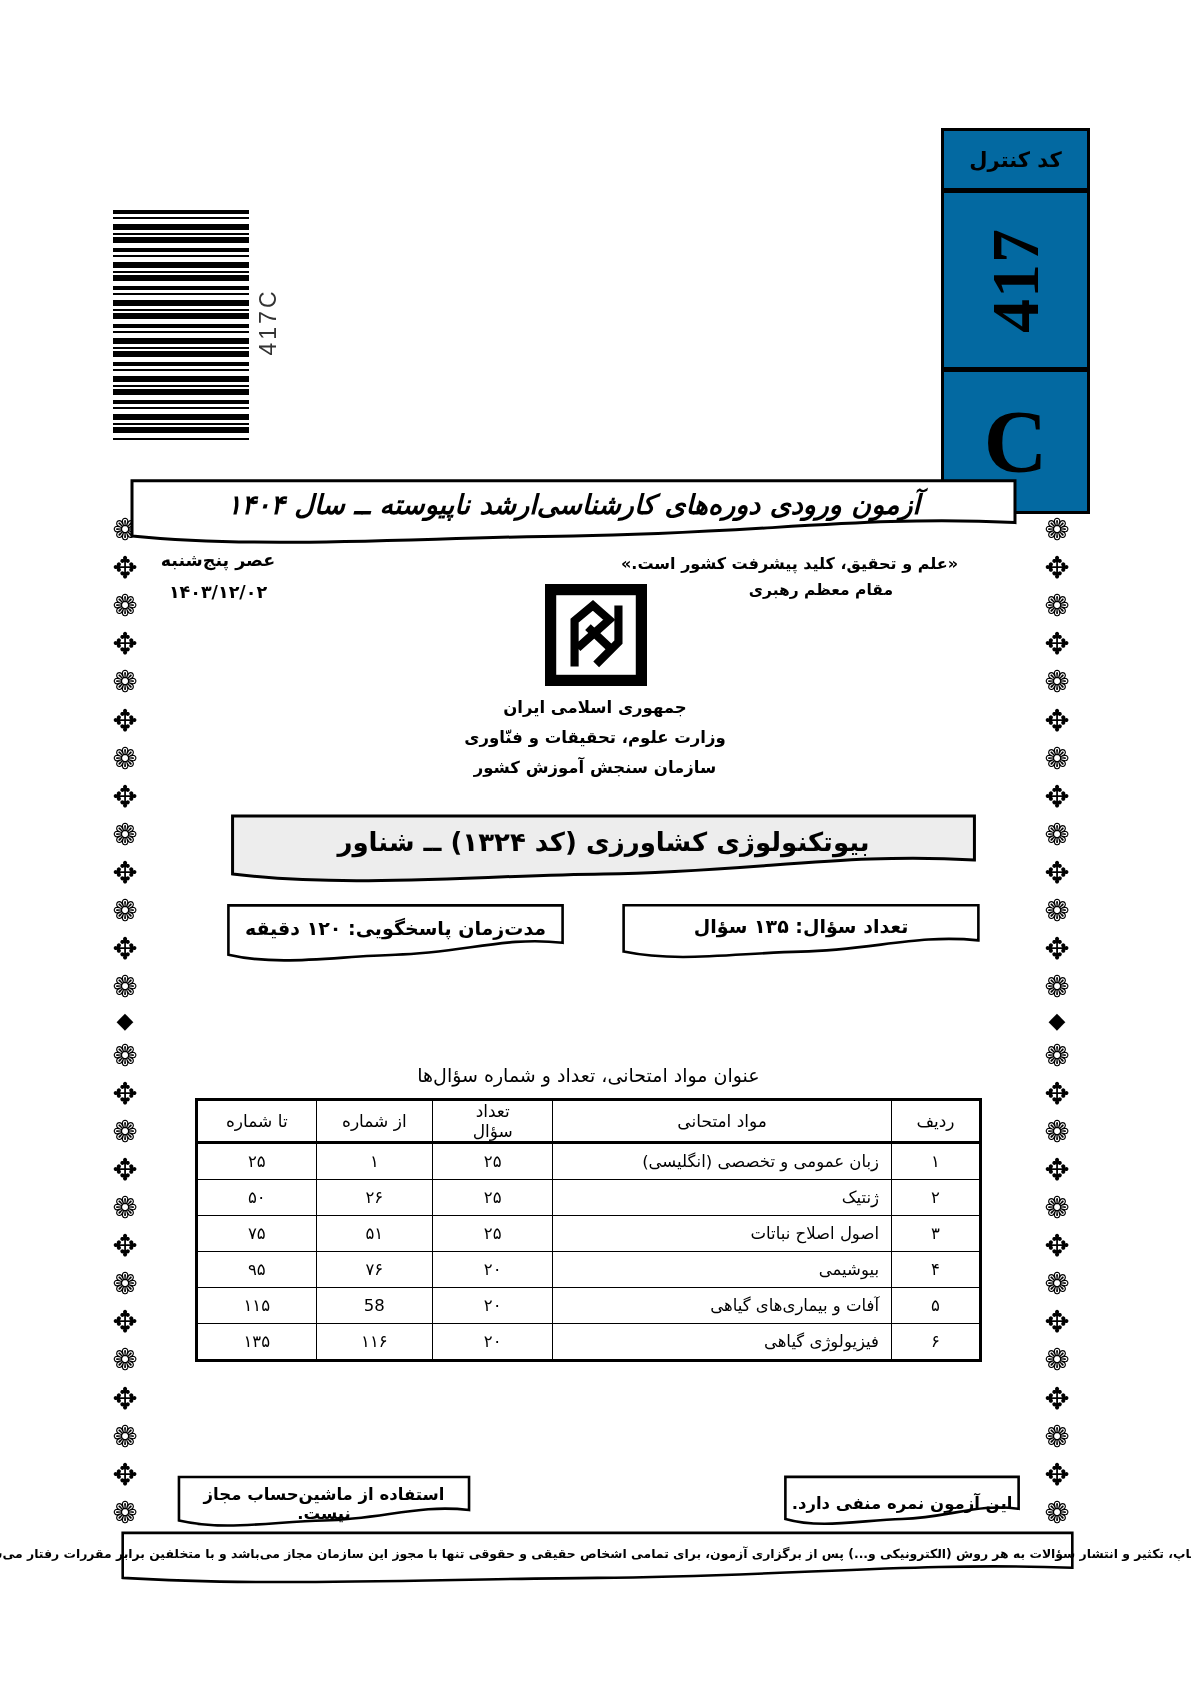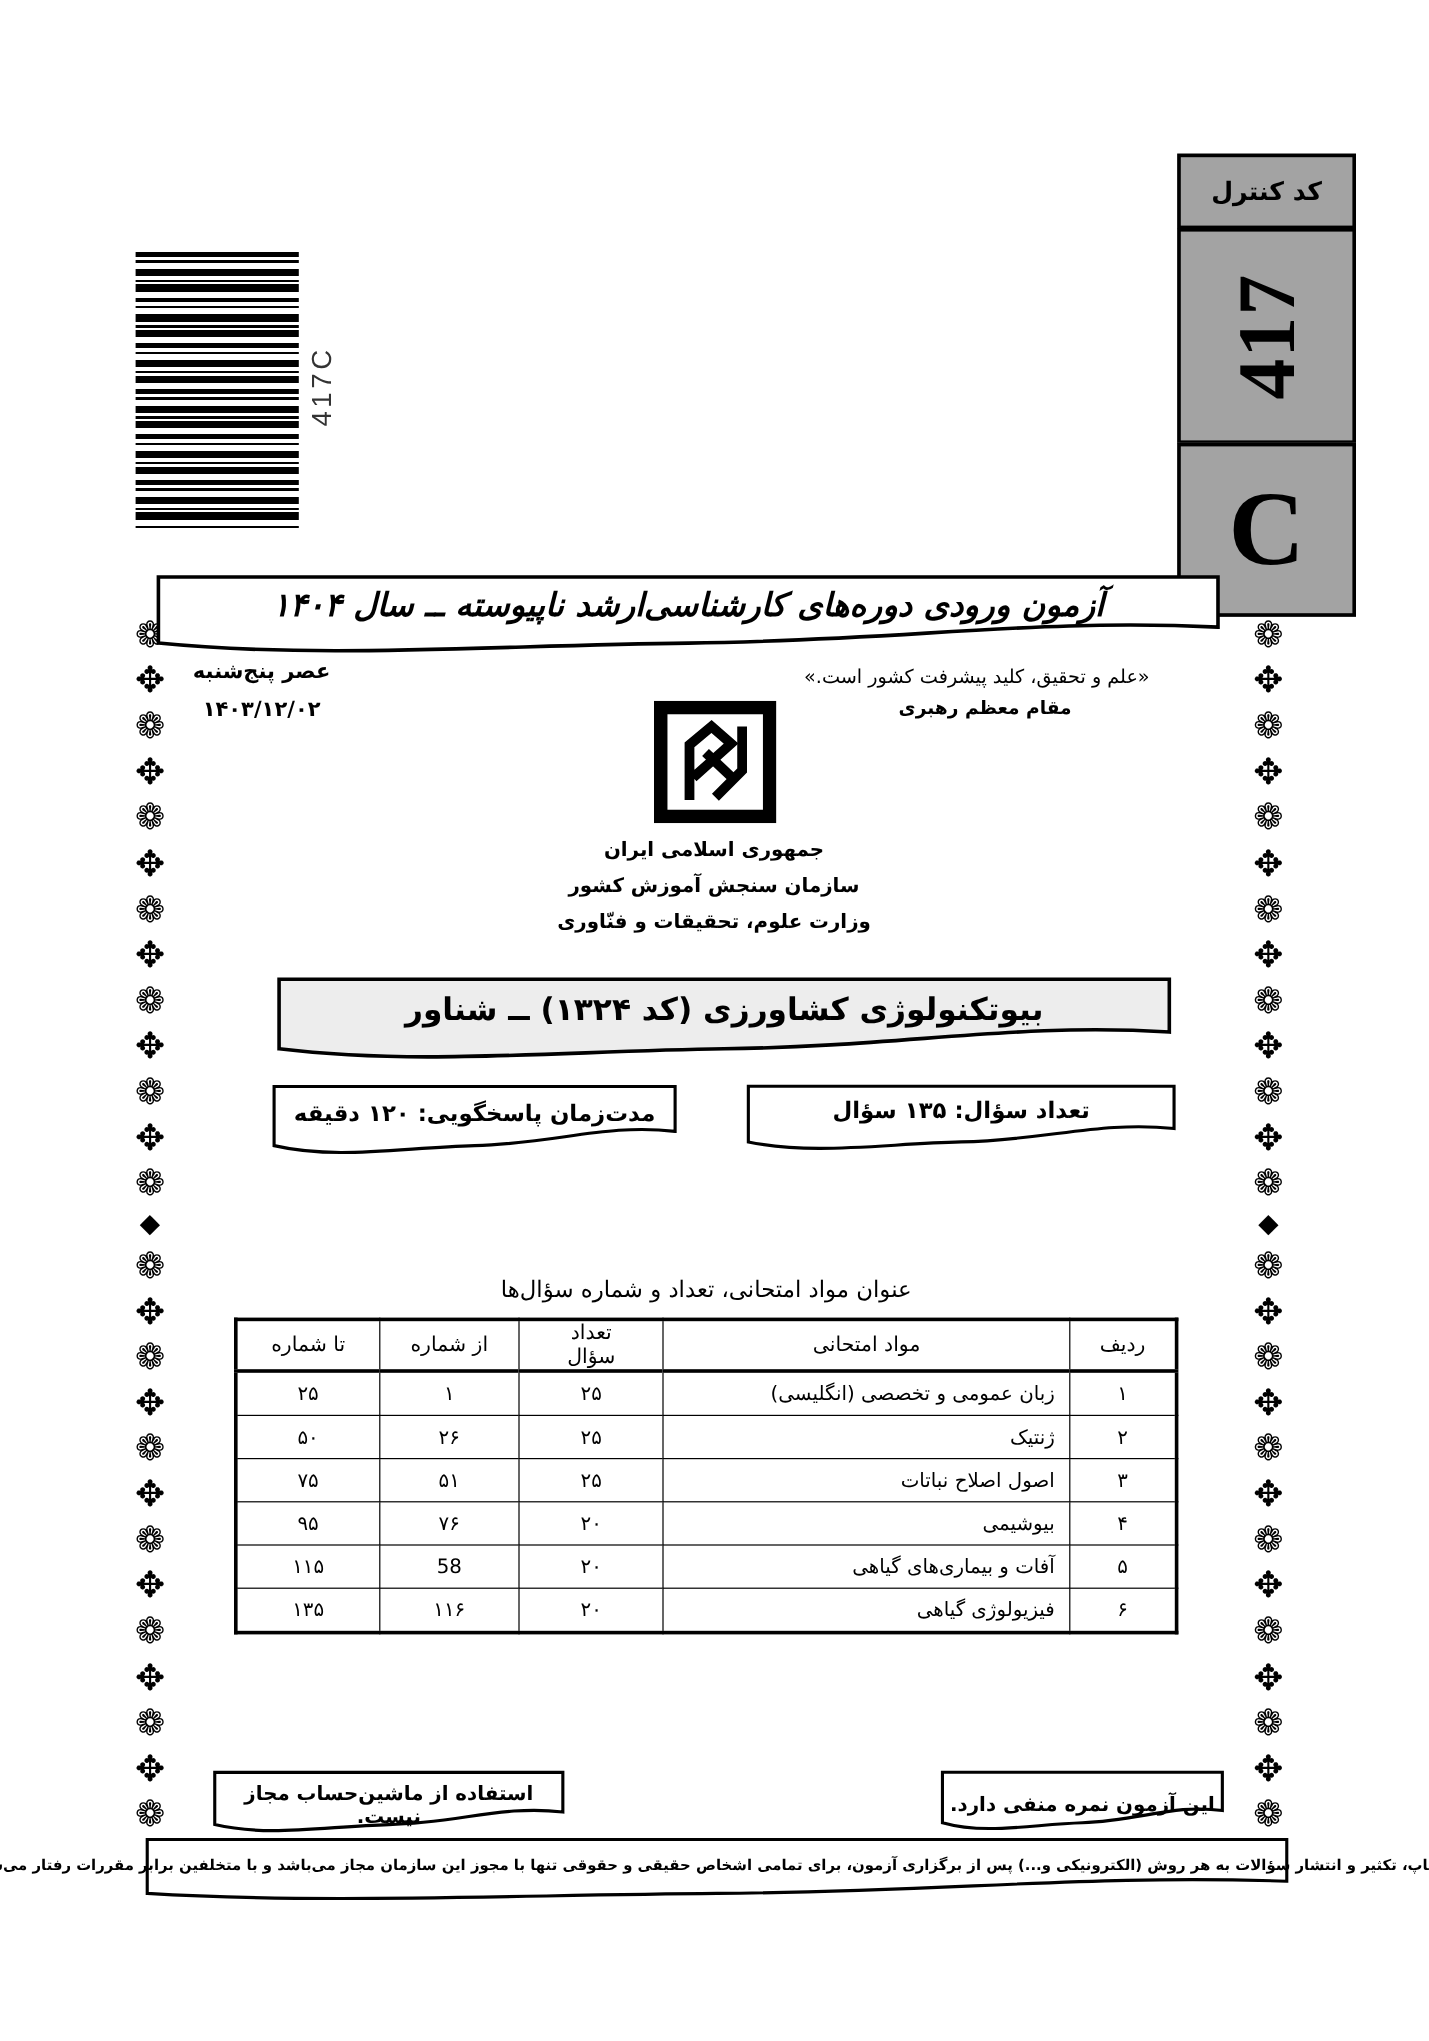--- a/index.html
+++ b/index.html
@@ -10,21 +10,21 @@
   
   .barcode{left:113px;top:210px;width:136px;height:230px;
     background:repeating-linear-gradient(180deg,
       #000 0 4px,#fff 4px 7px,#000 7px 9px,#fff 9px 14px,#000 14px 20px,
       #fff 20px 23px,#000 23px 25px,#fff 25px 27px,#000 27px 33px,#fff 33px 38px);}
   .barcode-num{left:268px;top:322px;width:0;height:0;}
   .barcode-num span{position:absolute;transform:translate(-50%,-50%) rotate(-90deg);
     font-family:"Liberation Sans",sans-serif;font-size:23px;letter-spacing:3px;color:#333;white-space:nowrap;}
 
   
-  .cbox{border:3px solid #000;display:flex;align-items:center;justify-content:center;background:#a3a3a3;margin-left:40px;}
+  .cbox{border:3px solid #000;display:flex;align-items:center;justify-content:center;background:#0369a1;}
   .ctrl-label{left:941px;top:128px;width:143px;height:57px;font-size:21px;font-weight:bold;}
   .ctrl-code{left:941px;top:190px;width:143px;height:174px;}
   .ctrl-code span{transform:rotate(-90deg);font-family:"Liberation Serif",serif;
     font-weight:bold;font-size:68px;letter-spacing:1px;}
   .ctrl-series{left:941px;top:369px;width:143px;height:139px;}
   .ctrl-series span{font-family:"Liberation Serif",serif;font-weight:bold;font-size:88px;line-height:1;}
 
   
   .wavy{position:absolute;}
   .wavy svg{position:absolute;inset:0;width:100%;height:100%;}
@@ -38,21 +38,21 @@
   .duration{left:225px;top:902px;width:341px;height:68px;}
   .qcount .wavy-label,.duration .wavy-label{font-size:19px;padding-bottom:16px;}
   .note-left{left:176px;top:1474px;width:296px;height:60px;}
   .note-right{left:783px;top:1474px;width:238px;height:58px;}
   .note-left .wavy-label,.note-right .wavy-label{font-size:16.5px;}
   .copyright{left:113px;top:1530px;width:969px;height:58px;}
   .copyright .wavy-label{font-size:12.4px;padding-bottom:12px;white-space:nowrap;}
 
   
   .quote{right:233px;top:554px;width:340px;direction:rtl;text-align:right;}
-  .quote .q1{font-size:16px;font-weight:normal;text-align:right;}
+  .quote .q1{font-size:16px;font-weight:bold;text-align:right;}
   .quote .q2{font-size:15.5px;font-weight:bold;margin:8px 65px 0 0;}
   .session{left:148px;top:550px;width:140px;direction:rtl;text-align:center;font-weight:bold;font-size:17.5px;}
   .session .s2{margin-top:12px;letter-spacing:1px;}
   .logo{left:545px;top:584px;width:102px;height:102px;}
   .org{left:345px;top:693px;width:500px;direction:rtl;text-align:center;font-weight:bold;font-size:16.5px;line-height:1.82;}
 
   
   .tcaption{left:195px;top:1064px;width:787px;text-align:center;direction:rtl;font-weight:normal;font-size:19px;}
   table.qtable{position:absolute;left:195px;top:1098px;width:787px;direction:rtl;
     border-collapse:collapse;border:3px solid #000;}
@@ -177,22 +177,22 @@
       <g fill="none" stroke="#000" stroke-width="8" stroke-linecap="square">
         <path d="M29 77 V36 L47 21 L63 35 L35 60"></path>
         <path d="M72 25 V57 L53 76"></path>
         <path d="M45 45 L63 62"></path>
       </g>
     </svg>
   </div>
 
   <div class="abs org">
     <div>جمهوری اسلامی ایران</div>
+    <div>وزارت علوم، تحقیقات و فنّاوری</div>
     <div>سازمان سنجش آموزش کشور</div>
-    <div>وزارت علوم، تحقیقات و فنّاوری</div>
   </div>
 
   <div class="wavy exam-title">
     <svg viewBox="0 0 100 40" preserveAspectRatio="none">
       <path d="M1,2 H99 V24 C82,20 70,30 50,31 C32,32 16,38 1,31 Z" fill="#ededed" stroke="#000" stroke-width="3" vector-effect="non-scaling-stroke"></path>
     </svg>
     <div class="wavy-label">بیوتکنولوژی کشاورزی (کد ۱۳۲۴) ــ شناور</div>
   </div>
 
   <div class="wavy qcount">

